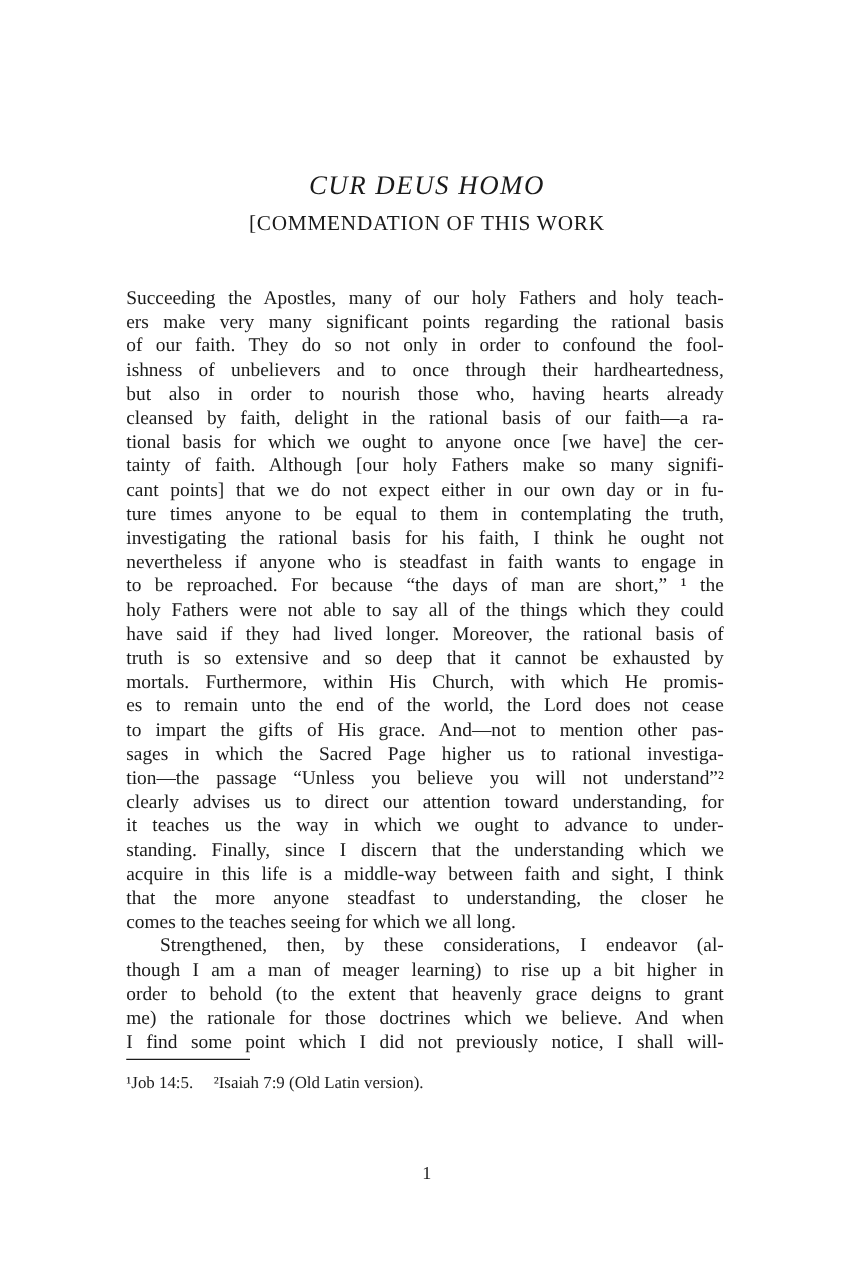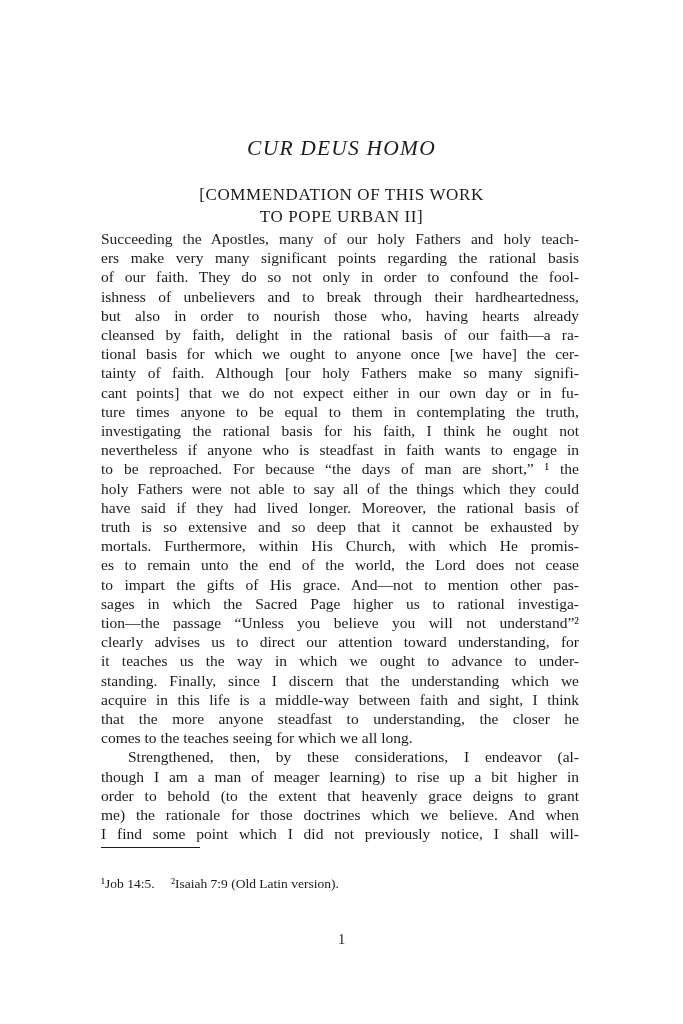--- a/index.html
+++ b/index.html
@@ -26,21 +26,21 @@
   }
   .title {
     margin: 0;
     font-size: 21.5px;
     font-weight: normal;
     font-style: italic;
     letter-spacing: 1.2px;
     line-height: 1;
   }
   .subtitle {
-    margin-top: 24px;
+    margin-top: 8px;
     font-size: 17px;
     letter-spacing: 0.6px;
     line-height: 22.5px;
   }
   .body-text {
     position: absolute;
     top: 229px;
     left: 101px;
     width: 478px;
     font-size: 15.5px;
@@ -61,21 +61,21 @@
     top: 847px;
     left: 101px;
     width: 478px;
   }
   .footnote-rule {
     width: 99px;
     height: 0;
     border-top: 1.5px solid var(--ink, #1b1b1b);
   }
   .footnote {
-    margin-top: 27px;
+    margin-top: 9px;
     font-size: 13.5px;
     line-height: 17px;
   }
   .footnote .fn + .fn {
     margin-left: 13px;
   }
   .page-number {
     position: absolute;
     top: 931px;
     left: 0;
@@ -86,30 +86,29 @@
 </style>
 </head>
 <body>
 
 <div class="page" style="--ink: #1b1b1b; --bg: #ffffff;">
 
   <header class="heading">
     <h1 class="title">CUR DEUS HOMO</h1>
     <div class="subtitle">
       <div>[COMMENDATION OF THIS WORK</div>
-      <div>TO POPE URBAN II]</div>
     </div>
   </header>
 
   <main class="body-text" id="body-text">
 
   <div class="text-line">Succeeding the Apostles, many of our holy Fathers and holy teach-</div>
       <div class="text-line">ers make very many significant points regarding the rational basis</div>
       <div class="text-line">of our faith. They do so not only in order to confound the fool-</div>
-      <div class="text-line">ishness of unbelievers and to break through their hardheartedness,</div>
+      <div class="text-line">ishness of unbelievers and to once through their hardheartedness,</div>
       <div class="text-line">but also in order to nourish those who, having hearts already</div>
       <div class="text-line">cleansed by faith, delight in the rational basis of our faith—a ra-</div>
       <div class="text-line">tional basis for which we ought to anyone once [we have] the cer-</div>
       <div class="text-line">tainty of faith. Although [our holy Fathers make so many signifi-</div>
       <div class="text-line">cant points] that we do not expect either in our own day or in fu-</div>
       <div class="text-line">ture times anyone to be equal to them in contemplating the truth,</div>
       <div class="text-line">investigating the rational basis for his faith, I think he ought not</div>
       <div class="text-line">nevertheless if anyone who is steadfast in faith wants to engage in</div>
       <div class="text-line">to be reproached. For because “the days of man are short,” ¹ the</div>
       <div class="text-line">holy Fathers were not able to say all of the things which they could</div>

